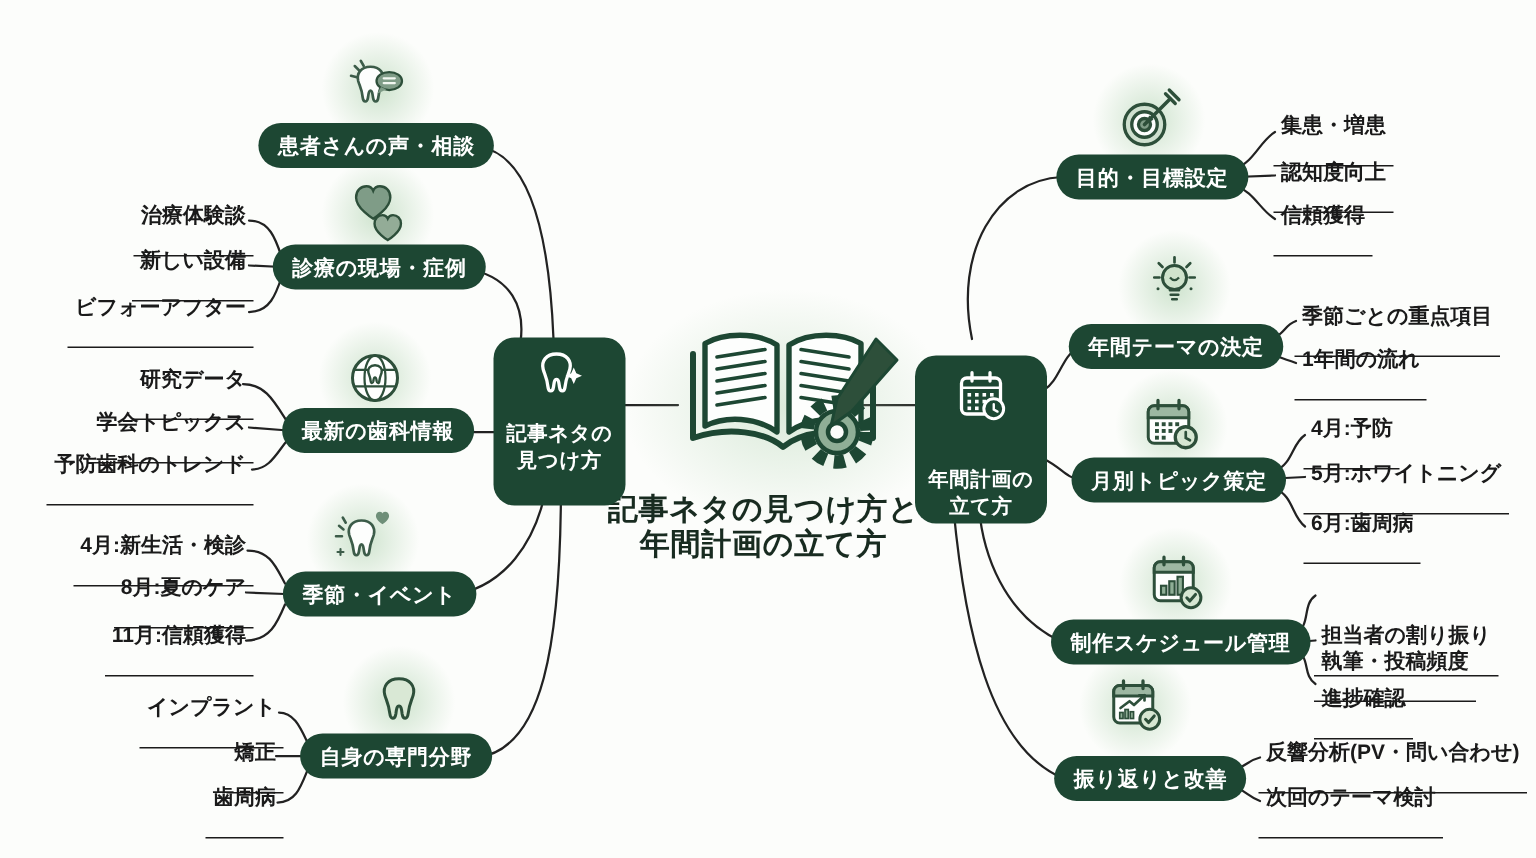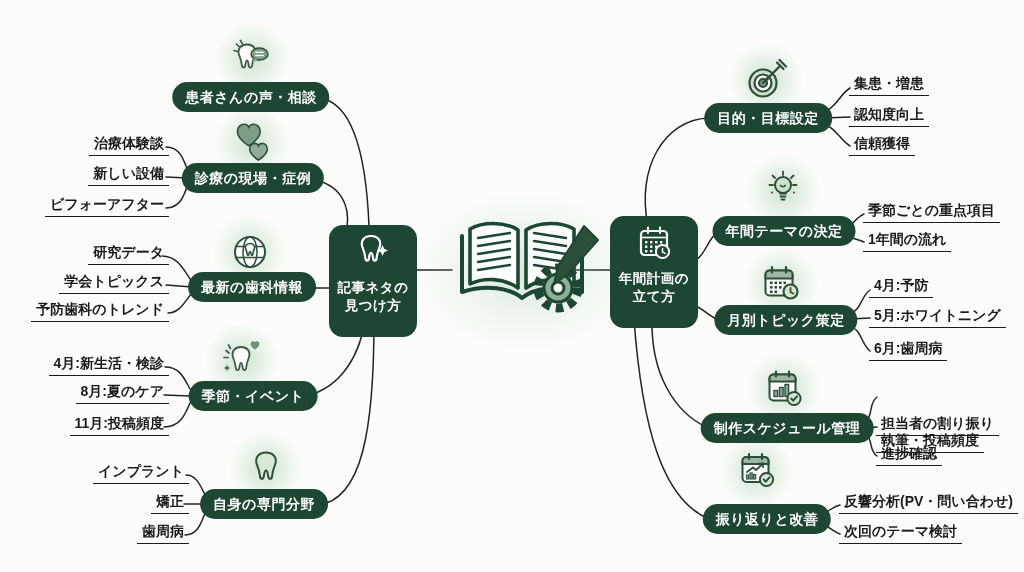--- a/index.html
+++ b/index.html
@@ -22,21 +22,21 @@
     letter-spacing:.5px;z-index:3;
   }
   .root{
     position:absolute;width:88px;height:112px;background:var(--node_green);
     border-radius:14px;display:flex;flex-direction:column;align-items:center;
     padding-top:6px;box-sizing:border-box;color:#fff;z-index:3;
   }
   .root .rlabel{font-size:13.5px;font-weight:700;text-align:center;line-height:1.35;margin-top:2px;letter-spacing:.5px;}
   .leaf{
     position:absolute;font-size:14px;font-weight:700;color:var(--leaf_text);
-    line-height:1;padding:0 5px 5px;border-bottom:1.8px solid #1b1b1b;
+    line-height:1;padding:0 5px 20px;border-bottom:1.8px solid #1b1b1b;
     white-space:nowrap;z-index:3;
   }
   .title{
     position:absolute;left:509px;top:329px;transform:translateX(-50%);
     color:var(--title_text);font-size:20px;font-weight:800;line-height:1.17;
     text-align:center;white-space:nowrap;letter-spacing:.5px;z-index:3;
   }
   .bicon{position:absolute;transform:translate(-50%,-50%);z-index:2;width:48px;height:48px;}
   .bicon::before{
     content:"";position:absolute;left:50%;top:50%;width:78px;height:78px;
@@ -114,35 +114,39 @@
       <path d="M80 16 C94 7 116 8 128 15 L128 70 C114 63 94 64 80 74 Z" fill="#fdfefd" stroke="#1d4733" stroke-width="3.6" stroke-linejoin="round"></path>
       <path d="M32 24 L64 19 M32 32 L64 27 M32 40 L64 35 M32 48 L64 43 M32 56 L64 51" stroke="#1d4733" stroke-width="2.4" stroke-linecap="round" fill="none"></path>
       <path d="M88 19 L120 24 M88 27 L120 32 M88 35 L120 40 M88 43 L120 48 M88 51 L120 56" stroke="#1d4733" stroke-width="2.4" stroke-linecap="round" fill="none"></path>
       <circle cx="112" cy="74" r="20" fill="none" stroke="#1d4733" stroke-width="9" stroke-dasharray="7.5 5.5"></circle>
       <circle cx="112" cy="74" r="14" fill="#8fae96" stroke="#1d4733" stroke-width="3"></circle>
       <circle cx="112" cy="74" r="6" fill="#fcfdfb" stroke="#1d4733" stroke-width="3"></circle>
       <path d="M138 12 L152 26 L122 60 L108 70 L112 52 Z" fill="#2d4f3a" stroke="#1d4733" stroke-width="2" stroke-linejoin="round"></path>
     </svg>
   </div>
 
+  <div class="title">
+    <div>記事ネタの見つけ方と</div>
+    <div>年間計画の立て方</div>
+  </div>
 
   <div class="root" style="left:329px;top:225px;">
     <span>
       <svg width="46" height="42" viewBox="0 0 46 42">
         <path d="M21 5 C14 5 10.8 9.8 12.1 15.1 C12.9 18.3 14.6 20.5 15.3 26.8 C15.7 30.5 18.5 30.5 19 27 C19.4 24.1 19.6 21.9 21 21.9 C22.4 21.9 22.6 24.1 23 27 C23.5 30.5 26.3 30.5 26.7 26.8 C27.4 20.5 29.1 18.3 29.9 15.1 C31.2 9.8 28 5 21 5 Z" stroke="#ffffff" stroke-width="2.2" fill="none"></path>
         <path d="M32.5 14 l1.7 3.8 3.8 1.7 -3.8 1.7 -1.7 3.8 -1.7 -3.8 -3.8 -1.7 3.8 -1.7 Z" fill="#ffffff"></path>
       </svg>
     </span>
     <div class="rlabel">
       <span>記事ネタの</span><br>
       <span>見つけ方</span>
     </div>
   </div>
 
-  <div class="root" style="left:610px;top:216px;">
+  <div class="root" style="left:610px;top:237px;gap:19px;">
     <span>
       <svg width="46" height="42" viewBox="0 0 46 42">
         <rect x="10" y="9" width="26" height="24" rx="3.5" fill="none" stroke="#ffffff" stroke-width="2.2"></rect>
         <path d="M17 5.5 V11 M29 5.5 V11" stroke="#ffffff" stroke-width="2.2" stroke-linecap="round" fill="none"></path>
         <path d="M10 15.5 H36" stroke="#ffffff" stroke-width="1.6" fill="none"></path>
         <g fill="#ffffff">
           <rect x="14" y="19" width="2.4" height="2.4"></rect>
             <rect x="19" y="19" width="2.4" height="2.4"></rect>
             <rect x="24" y="19" width="2.4" height="2.4"></rect>
             <rect x="29" y="19" width="2.4" height="2.4"></rect>
@@ -279,32 +283,32 @@
   </div>
 
   <div class="leaf" style="right:855px;top:136px;">治療体験談</div>
   <div class="leaf" style="right:855px;top:166px;">新しい設備</div>
   <div class="leaf" style="right:855px;top:197px;">ビフォーアフター</div>
   <div class="leaf" style="right:855px;top:245px;">研究データ</div>
   <div class="leaf" style="right:855px;top:274px;">学会トピックス</div>
   <div class="leaf" style="right:855px;top:302px;">予防歯科のトレンド</div>
   <div class="leaf" style="right:855px;top:356px;">4月:新生活・検診</div>
   <div class="leaf" style="right:855px;top:384px;">8月:夏のケア</div>
-  <div class="leaf" style="right:855px;top:416px;">11月:投稿頻度</div>
+  <div class="leaf" style="right:855px;top:416px;">11月:信頼獲得</div>
   <div class="leaf" style="right:835px;top:464px;">インプラント</div>
   <div class="leaf" style="right:835px;top:494px;">矯正</div>
   <div class="leaf" style="right:835px;top:524px;margin-left:40px;">歯周病</div>
 
   <div class="leaf" style="left:849px;top:76px;">集患・増患</div>
   <div class="leaf" style="left:849px;top:107px;">認知度向上</div>
   <div class="leaf" style="left:849px;top:136px;">信頼獲得</div>
   <div class="leaf" style="left:863px;top:203px;">季節ごとの重点項目</div>
   <div class="leaf" style="left:863px;top:232px;">1年間の流れ</div>
   <div class="leaf" style="left:869px;top:278px;">4月:予防</div>
   <div class="leaf" style="left:869px;top:308px;">5月:ホワイトニング</div>
   <div class="leaf" style="left:869px;top:341px;">6月:歯周病</div>
   <div class="leaf" style="left:876px;top:385px;margin-top:48px;">執筆・投稿頻度</div>
   <div class="leaf" style="left:876px;top:416px;">担当者の割り振り</div>
-  <div class="leaf" style="left:876px;top:446px;">進捗確認</div>
+  <div class="leaf" style="left:876px;top:458px;">進捗確認</div>
   <div class="leaf" style="left:839px;top:494px;">反響分析(PV・問い合わせ)</div>
   <div class="leaf" style="left:839px;top:524px;">次回のテーマ検討</div>
 
 </div>
 
 </body></html>

